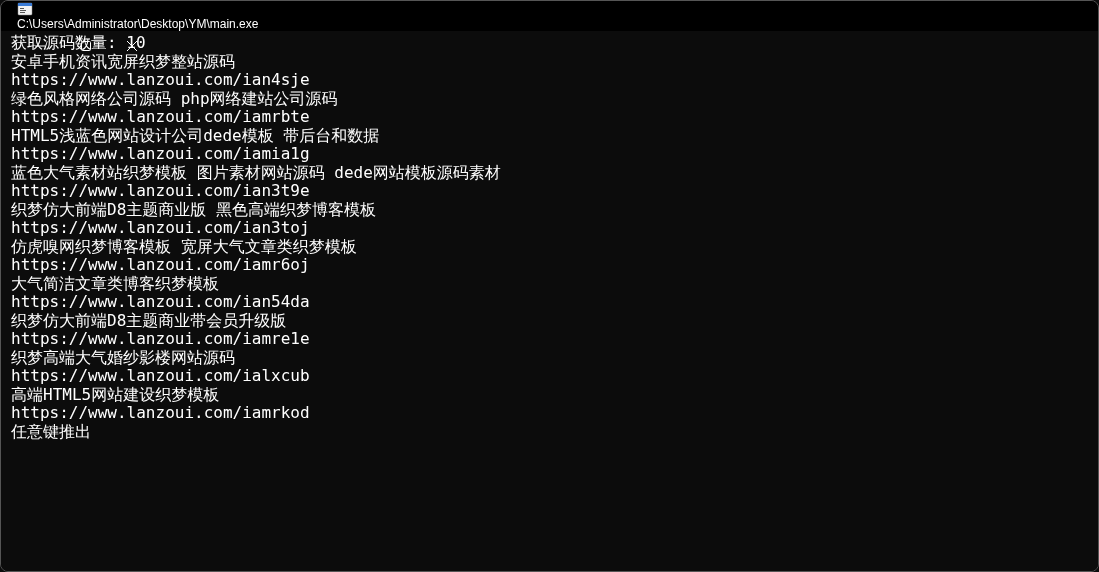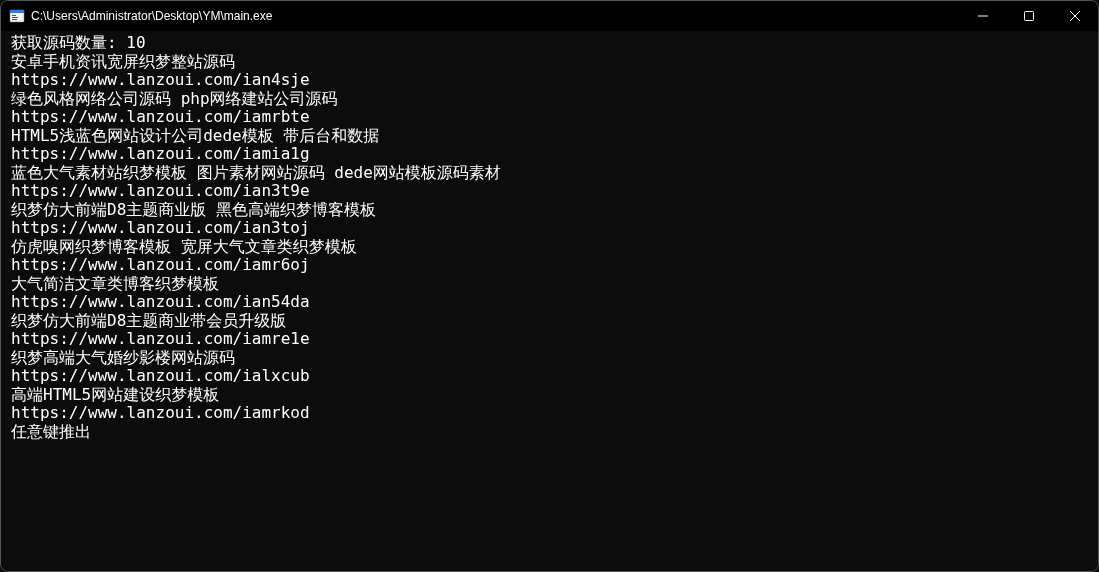--- a/index.html
+++ b/index.html
@@ -13,26 +13,26 @@
       background: #0c0c0c;
       font-family: "Consolas", "NSimSun", "SimSun", monospace;
       overflow: hidden;
       border: 1px solid #555;
       border-radius: 8px;
     }
     .titlebar {
       height: 30px;
       background: #000000;
       display: flex;
-      align-items: center;
-      padding-left: 8px;
+      padding-left: 16px;
       color: #ffffff;
       font-family: "Segoe UI", sans-serif;
       font-size: 12px;
       user-select: none;
+      flex-direction: column;
     }
     .titlebar-icon {
       width: 16px;
       height: 16px;
       margin-right: 6px;
       display: flex;
       align-items: center;
       justify-content: center;
     }
     .titlebar-title {

